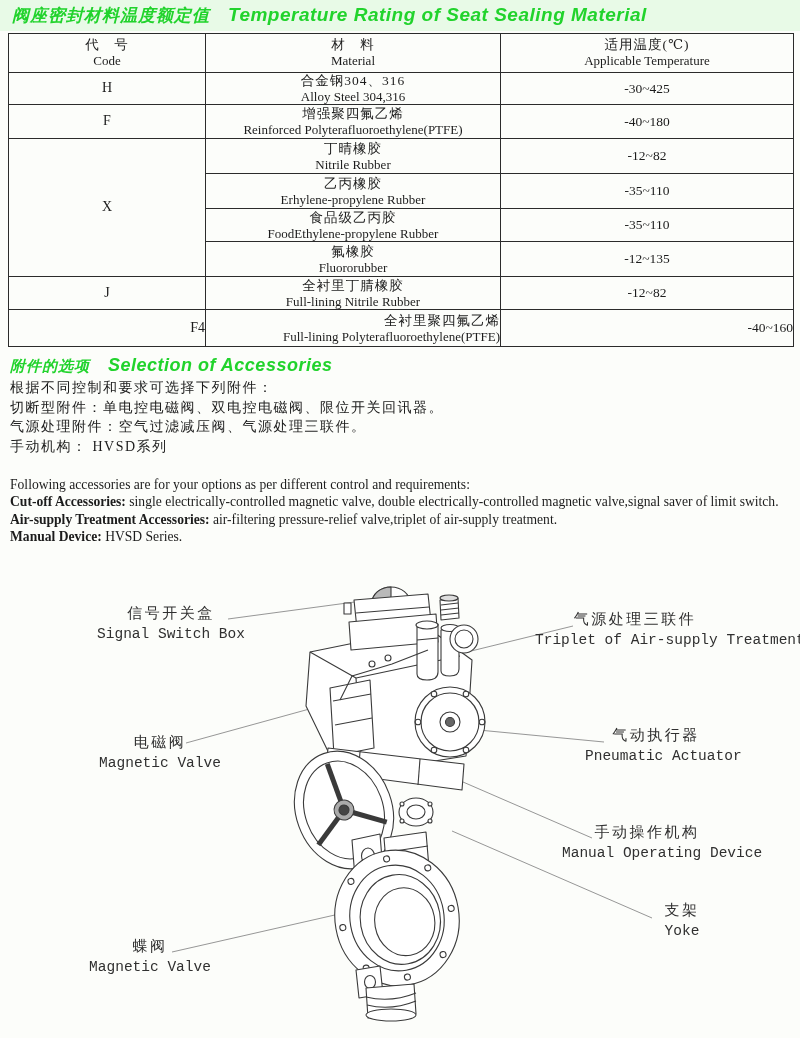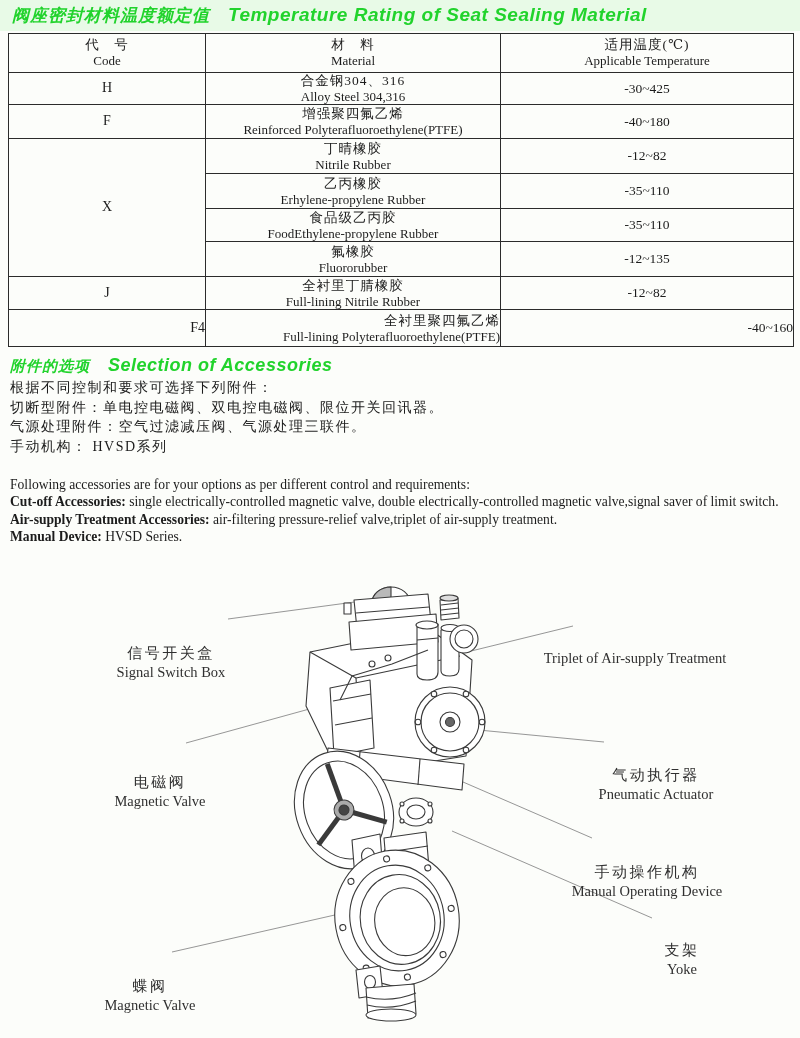--- a/index.html
+++ b/index.html
@@ -43,21 +43,21 @@
   .zh-paras{position:absolute;left:10px;top:381px;width:780px;}
   .zh-paras p{margin:0 0 5px 0;font-size:14px;letter-spacing:1.5px;line-height:14.5px;}
   .zh-paras b{font-weight:normal;text-align:right;}
   .en-paras{position:absolute;left:10px;top:478px;width:782px;}
   .en-paras p{margin:0 0 3.5px 0;font-size:13.6px;line-height:13.9px;}
   .en-paras b{font-weight:bold;}
 
   
   #diagram{position:absolute;left:0;top:575px;width:800px;height:463px;}
   .dlabel{position:absolute;text-align:center;color:#303030;
-    font-family:Liberation Serif, serif;margin-top:38px;}
+    font-family:Liberation Mono, monospace;}
   .dlabel .zh{font-size:15px;letter-spacing:2.5px;line-height:20px;white-space:nowrap;}
   .dlabel .en{font-size:14.5px;line-height:19px;white-space:nowrap;}
 </style>
 </head>
 <body>
 
 <div class="title-band"></div>
 <div class="sec-title" id="title1">
   <span class="zh">阀座密封材料温度额定值</span><span class="en">Temperature Rating of Seat Sealing Material</span>
 </div>
@@ -281,20 +281,21 @@
       <ellipse cx="391" cy="1015" rx="25" ry="6"></ellipse>
     </g>
   </svg>
 
   
   <div class="dlabel" style="left:96px;top:30px;width:150px;">
     <div class="zh">信号开关盒</div>
     <div class="en">Signal Switch Box</div>
   </div>
   <div class="dlabel" style="left:535px;top:36px;width:200px;">
+    <div class="zh">气源处理三联件</div>
     <div class="en">Triplet of Air-supply Treatment</div>
   </div>
   <div class="dlabel" style="left:90px;top:159px;width:140px;">
     <div class="zh">电磁阀</div>
     <div class="en">Magnetic Valve</div>
   </div>
   <div class="dlabel" style="left:585px;top:152px;width:142px;">
     <div class="zh">气动执行器</div>
     <div class="en">Pneumatic Actuator</div>
   </div>

